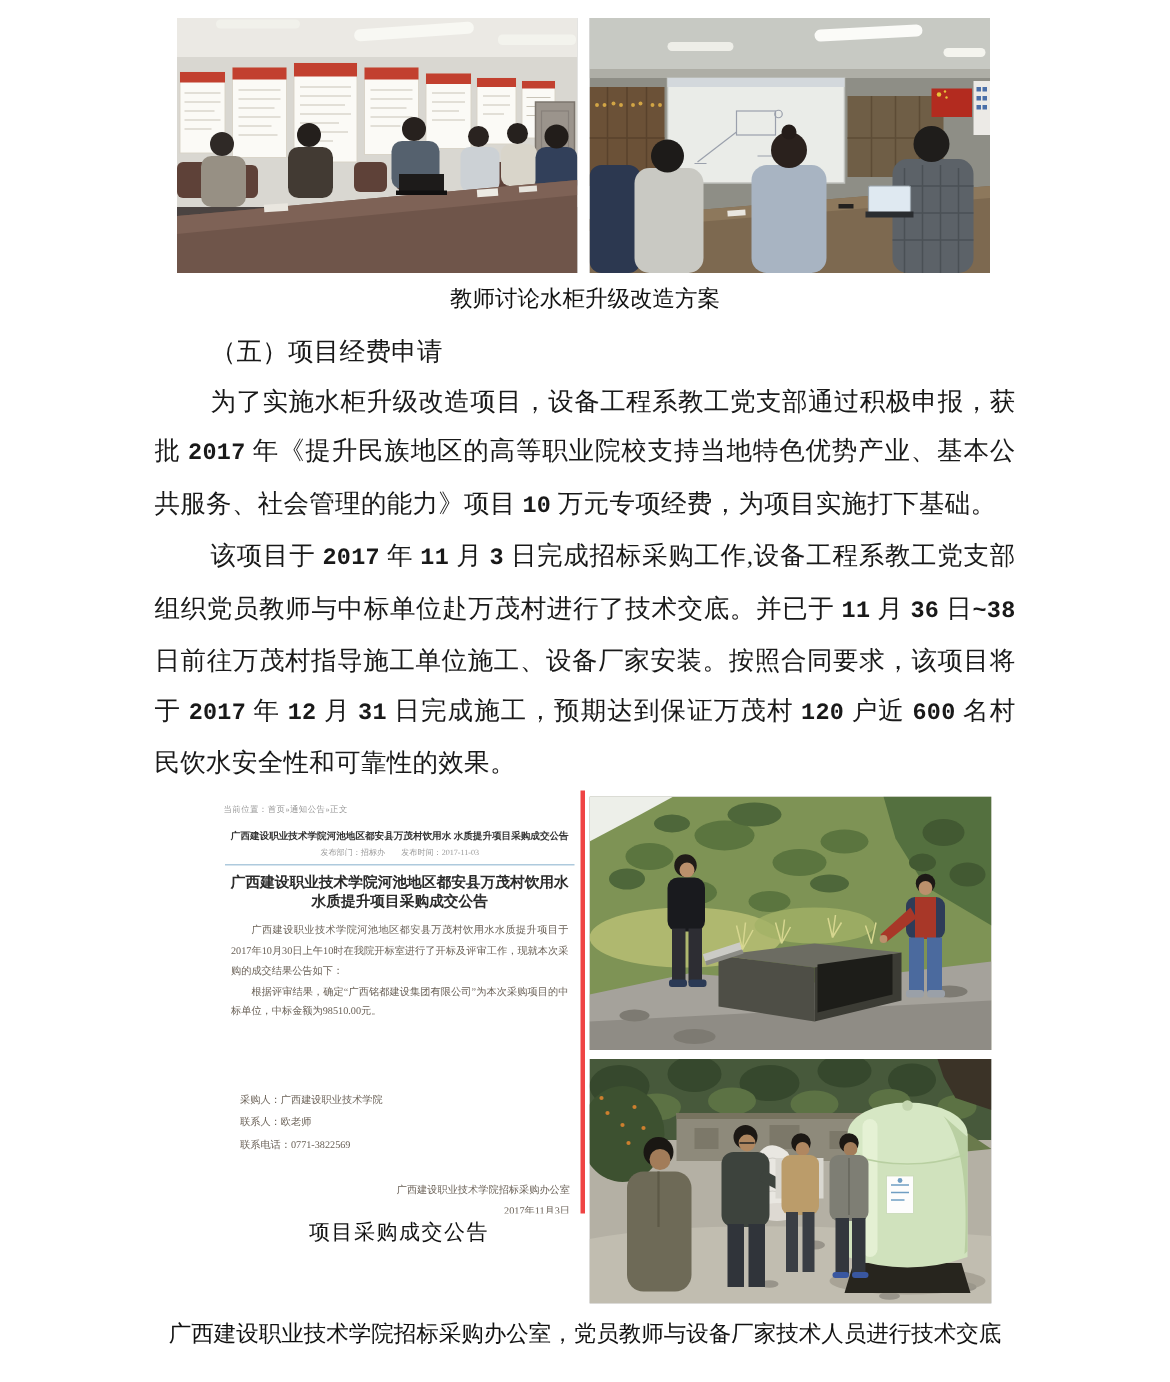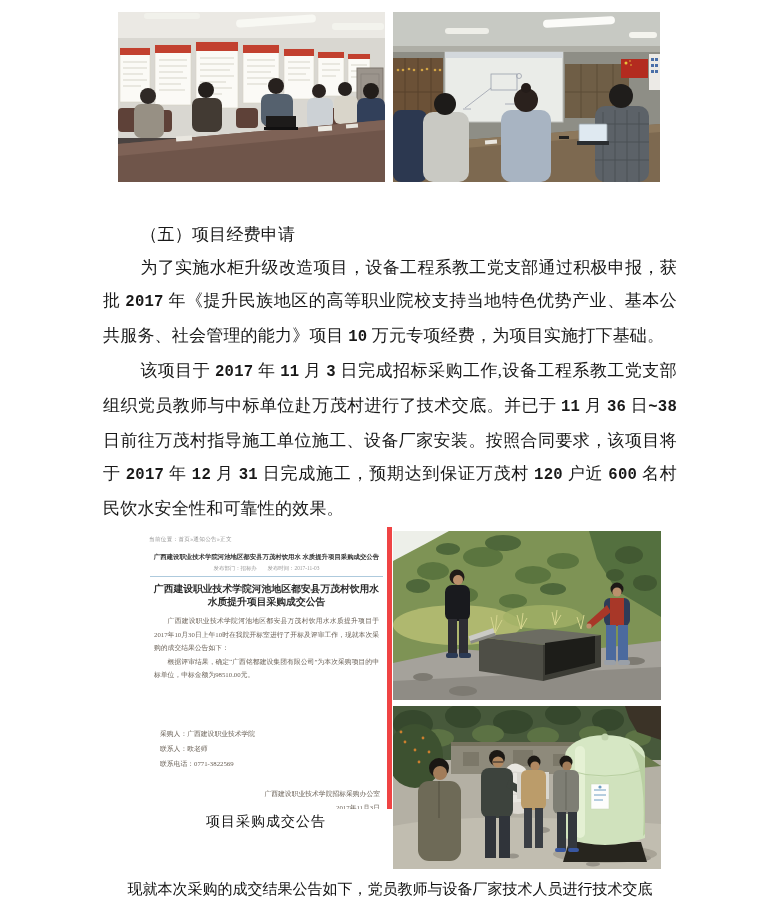--- a/index.html
+++ b/index.html
@@ -18,21 +18,21 @@
   .caption-top{top:190px;}
   .caption-bottom{top:880px;font-size:15px;}
   .caption-ann{position:absolute;left:126px;top:813px;width:280px;text-align:center;font-size:14px;color:#111;letter-spacing:1px;}
 
   .textblock{position:absolute;left:103px;top:218px;width:574px;}
   .para{margin:0;font-size:17px;line-height:33px;text-align:justify;text-indent:2.2em;letter-spacing:0.2px;}
   .para b{font-family:Liberation Mono, monospace;font-weight:700;font-size:0.92em;}
 
   .ann{
     position:absolute;left:146px;top:527px;width:241px;height:282px;background:#fff;
-    border-right:5px solid #ef4444;overflow:hidden;
+    border-right:3px solid #ef4444;overflow:hidden;
   }
   .ann-crumb{margin:9px 0 0 3px;font-size:5.6px;color:#979797;letter-spacing:0.3px;}
   .ann-listtitle{margin:9px 0 0 0;text-align:center;font-size:6.4px;font-weight:bold;color:#333;white-space:nowrap;}
   .ann-meta{margin:3px 0 0 0;text-align:center;font-size:5.4px;color:#9a9a9a;}
   .ann-hr{margin:4px 4px 0 4px;border:none;border-top:1px solid #aecadd;}
   .ann-title{margin:5px 0 0 0;text-align:center;font-size:9.8px;font-weight:bold;color:#2b2b2b;line-height:13px;}
   .ann-body{margin:6px 8px 0 8px;font-size:6.8px;color:#6b6258;line-height:13.5px;text-align:justify;text-indent:2em;}
   .ann-body + .ann-body{margin-top:0;}
   .ann-contact{margin:44px 0 0 14px;font-size:6.8px;color:#6b6258;line-height:15.2px;}
   .ann-contact div{margin:0;}
@@ -175,20 +175,21 @@
           <path d="M210,100v70M222,98v72M234,98v72M246,100v70M202,112h54M202,130h54M202,148h54"></path>
         </g>
       <circle cx="228" cy="84" r="12" fill="#1f1d1b"></circle>
       <rect x="186" y="112" width="28" height="18" rx="1" fill="#dfe9f1" stroke="#9aa4ac" stroke-width="0.8"></rect>
       <rect x="184" y="129" width="32" height="4" fill="#2a2d30"></rect>
       <rect x="92" y="128" width="12" height="4" fill="#e9e6df" transform="rotate(-4 98 130)"></rect>
       <rect x="166" y="124" width="10" height="3" fill="#23211f"></rect>
     </svg>
   </div>
 
+  <div class="caption caption-top">教师讨论水柜升级改造方案</div>
 
   <div class="textblock">
     <p class="para">（五）项目经费申请</p>
     <p class="para">为了实施水柜升级改造项目，设备工程系教工党支部通过积极申报，获批 <b>2017</b> 年《提升民族地区的高等职业院校支持当地特色优势产业、基本公共服务、社会管理的能力》项目 <b>10</b> 万元专项经费，为项目实施打下基础。</p>
     <p class="para">该项目于 <b>2017</b> 年 <b>11</b> 月 <b>3</b> 日完成招标采购工作,设备工程系教工党支部组织党员教师与中标单位赴万茂村进行了技术交底。并已于 <b>11</b> 月 <b>36</b> 日<b>~38</b> 日前往万茂村指导施工单位施工、设备厂家安装。按照合同要求，该项目将于 <b>2017</b> 年 <b>12</b> 月 <b>31</b> 日完成施工，预期达到保证万茂村 <b>120</b> 户近 <b>600</b> 名村民饮水安全性和可靠性的效果。</p>
   </div>
 
   <div class="ann">
     <div class="ann-crumb">当前位置：首页»通知公告»正文</div>
     <div class="ann-listtitle">广西建设职业技术学院河池地区都安县万茂村饮用水 水质提升项目采购成交公告</div>
@@ -378,15 +379,15 @@
         <rect x="160" y="64" width="26" height="44" rx="6" fill="#7e7e74"></rect>
         <path d="M173,66 L173,104" stroke="#6a6a60" stroke-width="1.2"></path>
         <rect x="164" y="106" width="9" height="38" fill="#33373d"></rect>
           <rect x="175" y="106" width="9" height="38" fill="#33373d"></rect>
         <rect x="162" y="142" width="11" height="4" rx="2" fill="#3957a0"></rect>
           <rect x="175" y="142" width="11" height="4" rx="2" fill="#3957a0"></rect>
       </g>
     </svg>
   </div>
 
-  <div class="caption caption-bottom">现就本次采购的成交结果公告如下，党员教师与设备厂家技术人员进行技术交底</div>
+  <div class="caption caption-bottom">广西建设职业技术学院招标采购办公室，党员教师与设备厂家技术人员进行技术交底</div>
 
 </div>
 
 </body></html>

